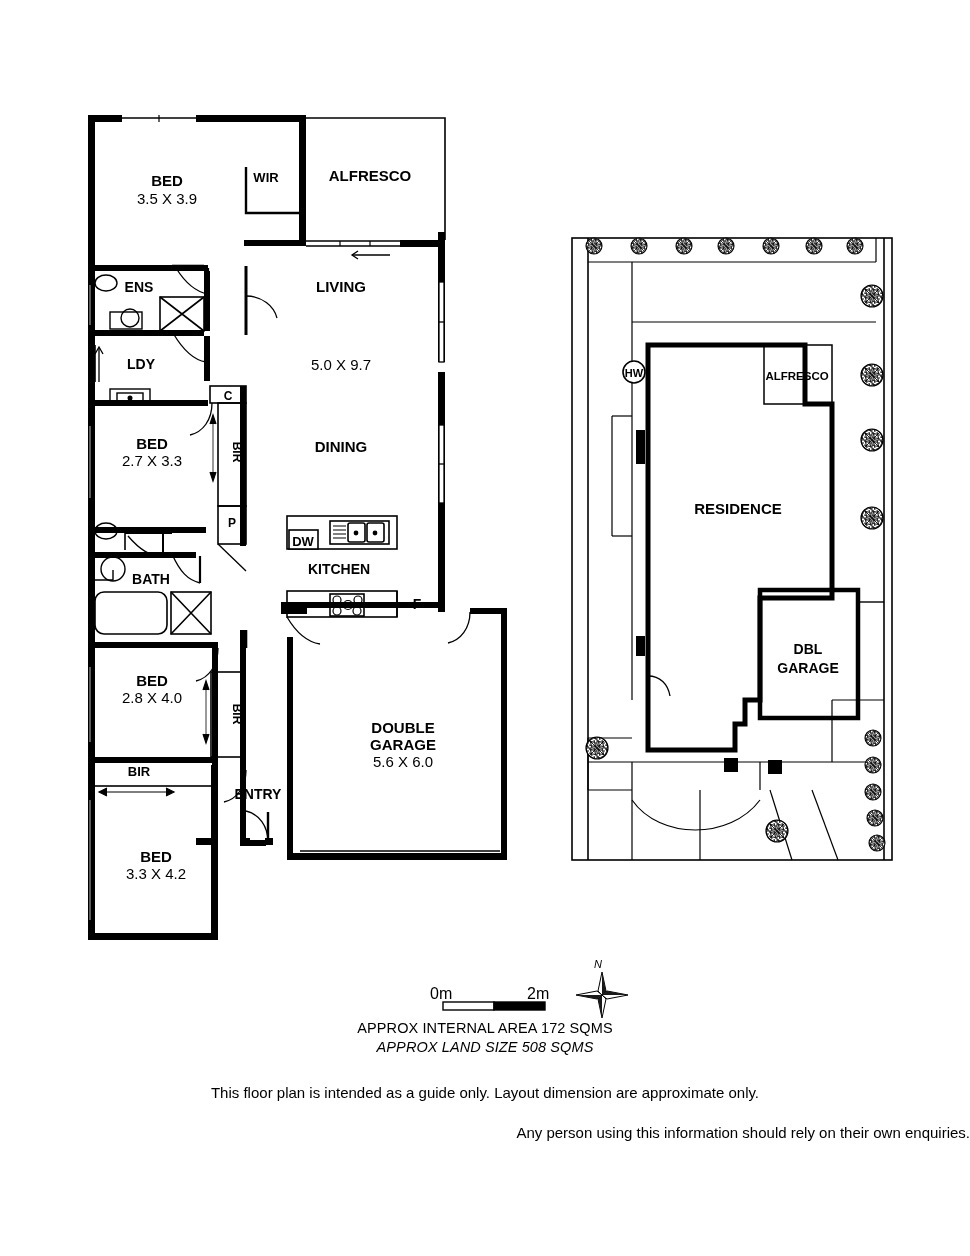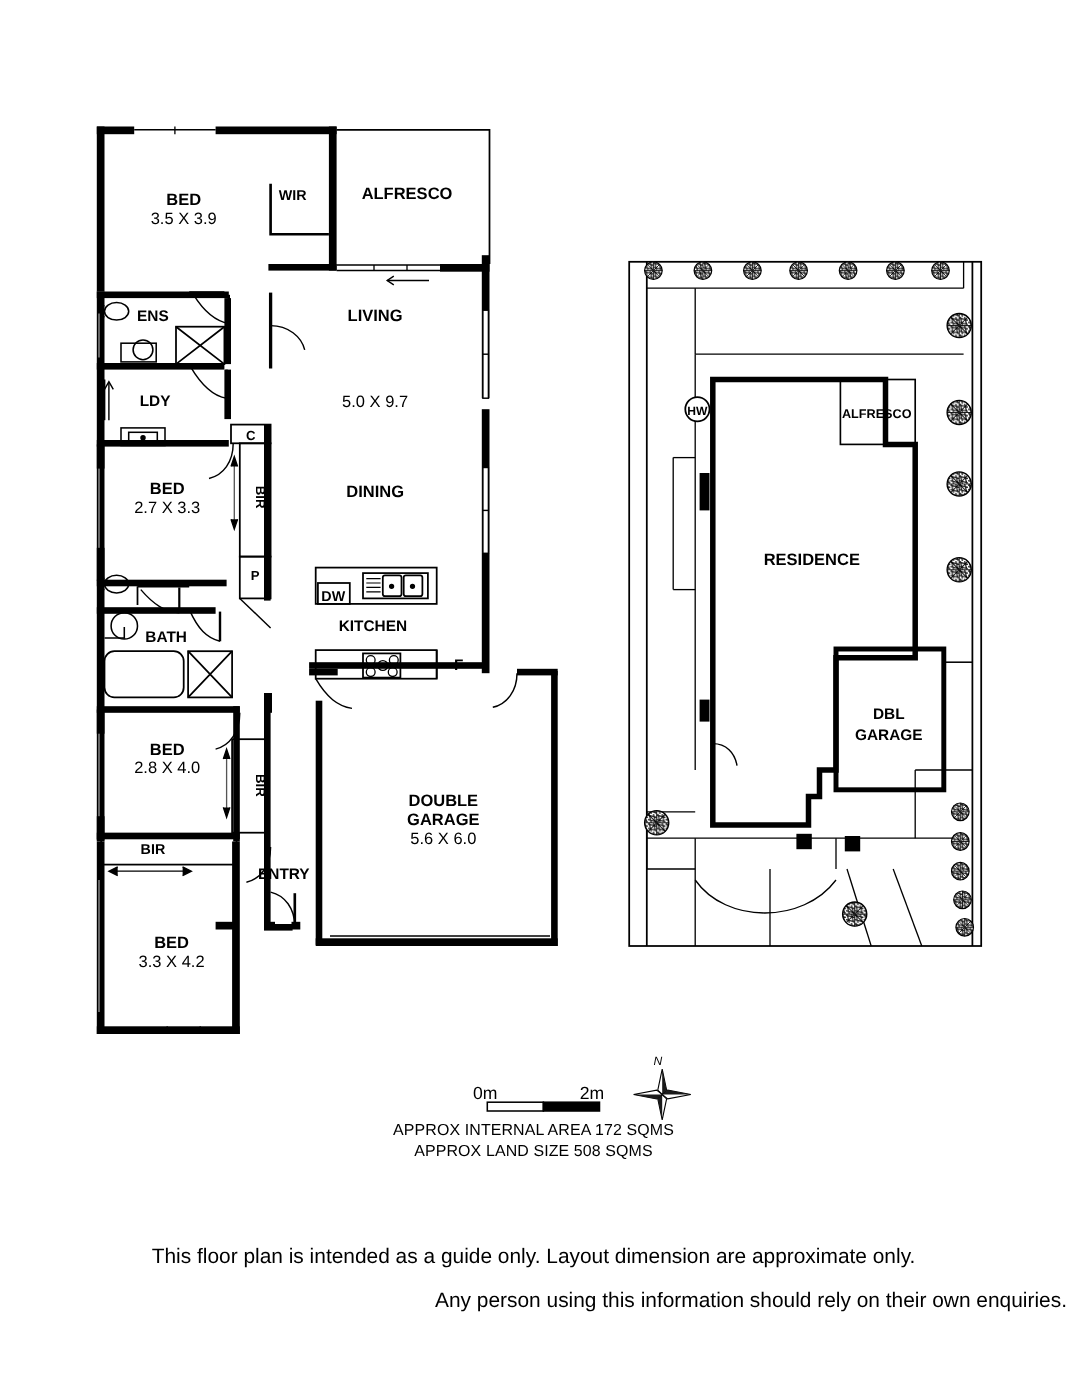--- a/index.html
+++ b/index.html
@@ -3,21 +3,21 @@
 <meta charset="utf-8">
 <style>
   html,body{margin:0;padding:0;background:#ffffff;}
   body{width:970px;height:1256px;position:relative;font-family:"Liberation Sans",sans-serif;color:#000;}
   #stage{position:absolute;left:0;top:0;width:970px;height:1124px;}
   svg{display:block;}
   .lbl{font-family:"Liberation Sans",sans-serif;font-weight:bold;fill:#000;}
   .dim{font-family:"Liberation Sans",sans-serif;font-weight:normal;fill:#000;}
   .foot{position:absolute;left:0;width:970px;text-align:center;font-family:"Liberation Sans",sans-serif;}
   .area-line{font-size:14.5px;letter-spacing:.1px;}
-  .disc-line{font-size:19px;margin-top:48px;}
+  .disc-line{font-size:15px;}
   .scalelbl{font-size:16px;font-weight:normal;}
 </style>
 </head>
 <body>
 
 <div id="stage">
 
 <svg width="970" height="1256" viewBox="0 0 970 1256">
   <defs>
     <pattern id="treetex" width="8" height="8" patternUnits="userSpaceOnUse">
@@ -453,18 +453,18 @@
       <polygon points="0,23 -4,4 0,0" fill="#1a1a1a"></polygon>
       <polygon points="-26,0 -5,4 0,0 -5,-4" fill="#ffffff" stroke="#000" stroke-width="1"></polygon>
       <polygon points="-26,0 -5,4 0,0" fill="#1a1a1a"></polygon>
       <polygon points="26,0 5,4 0,0 5,-4" fill="#ffffff" stroke="#000" stroke-width="1"></polygon>
       <polygon points="26,0 5,-4 0,0" fill="#1a1a1a"></polygon>
     </g>
   </g>
 </svg>
 
 <div class="foot area-line" style="top:1020px;">APPROX INTERNAL AREA 172 SQMS</div>
-<div class="foot area-line" style="top:1039px;">APPROX LAND SIZE 508 SQMS</div>
+<div class="foot area-line" style="top:1039px;font-style:italic;">APPROX LAND SIZE 508 SQMS</div>
 
 <div class="foot disc-line" style="top:1084px;">This floor plan is intended as a guide only. Layout dimension are approximate only.</div>
 <div class="foot disc-line" style="top:1124px;text-align:right;">Any person using this information should rely on their own enquiries.</div>
 
 </div>
 
 </body></html>

